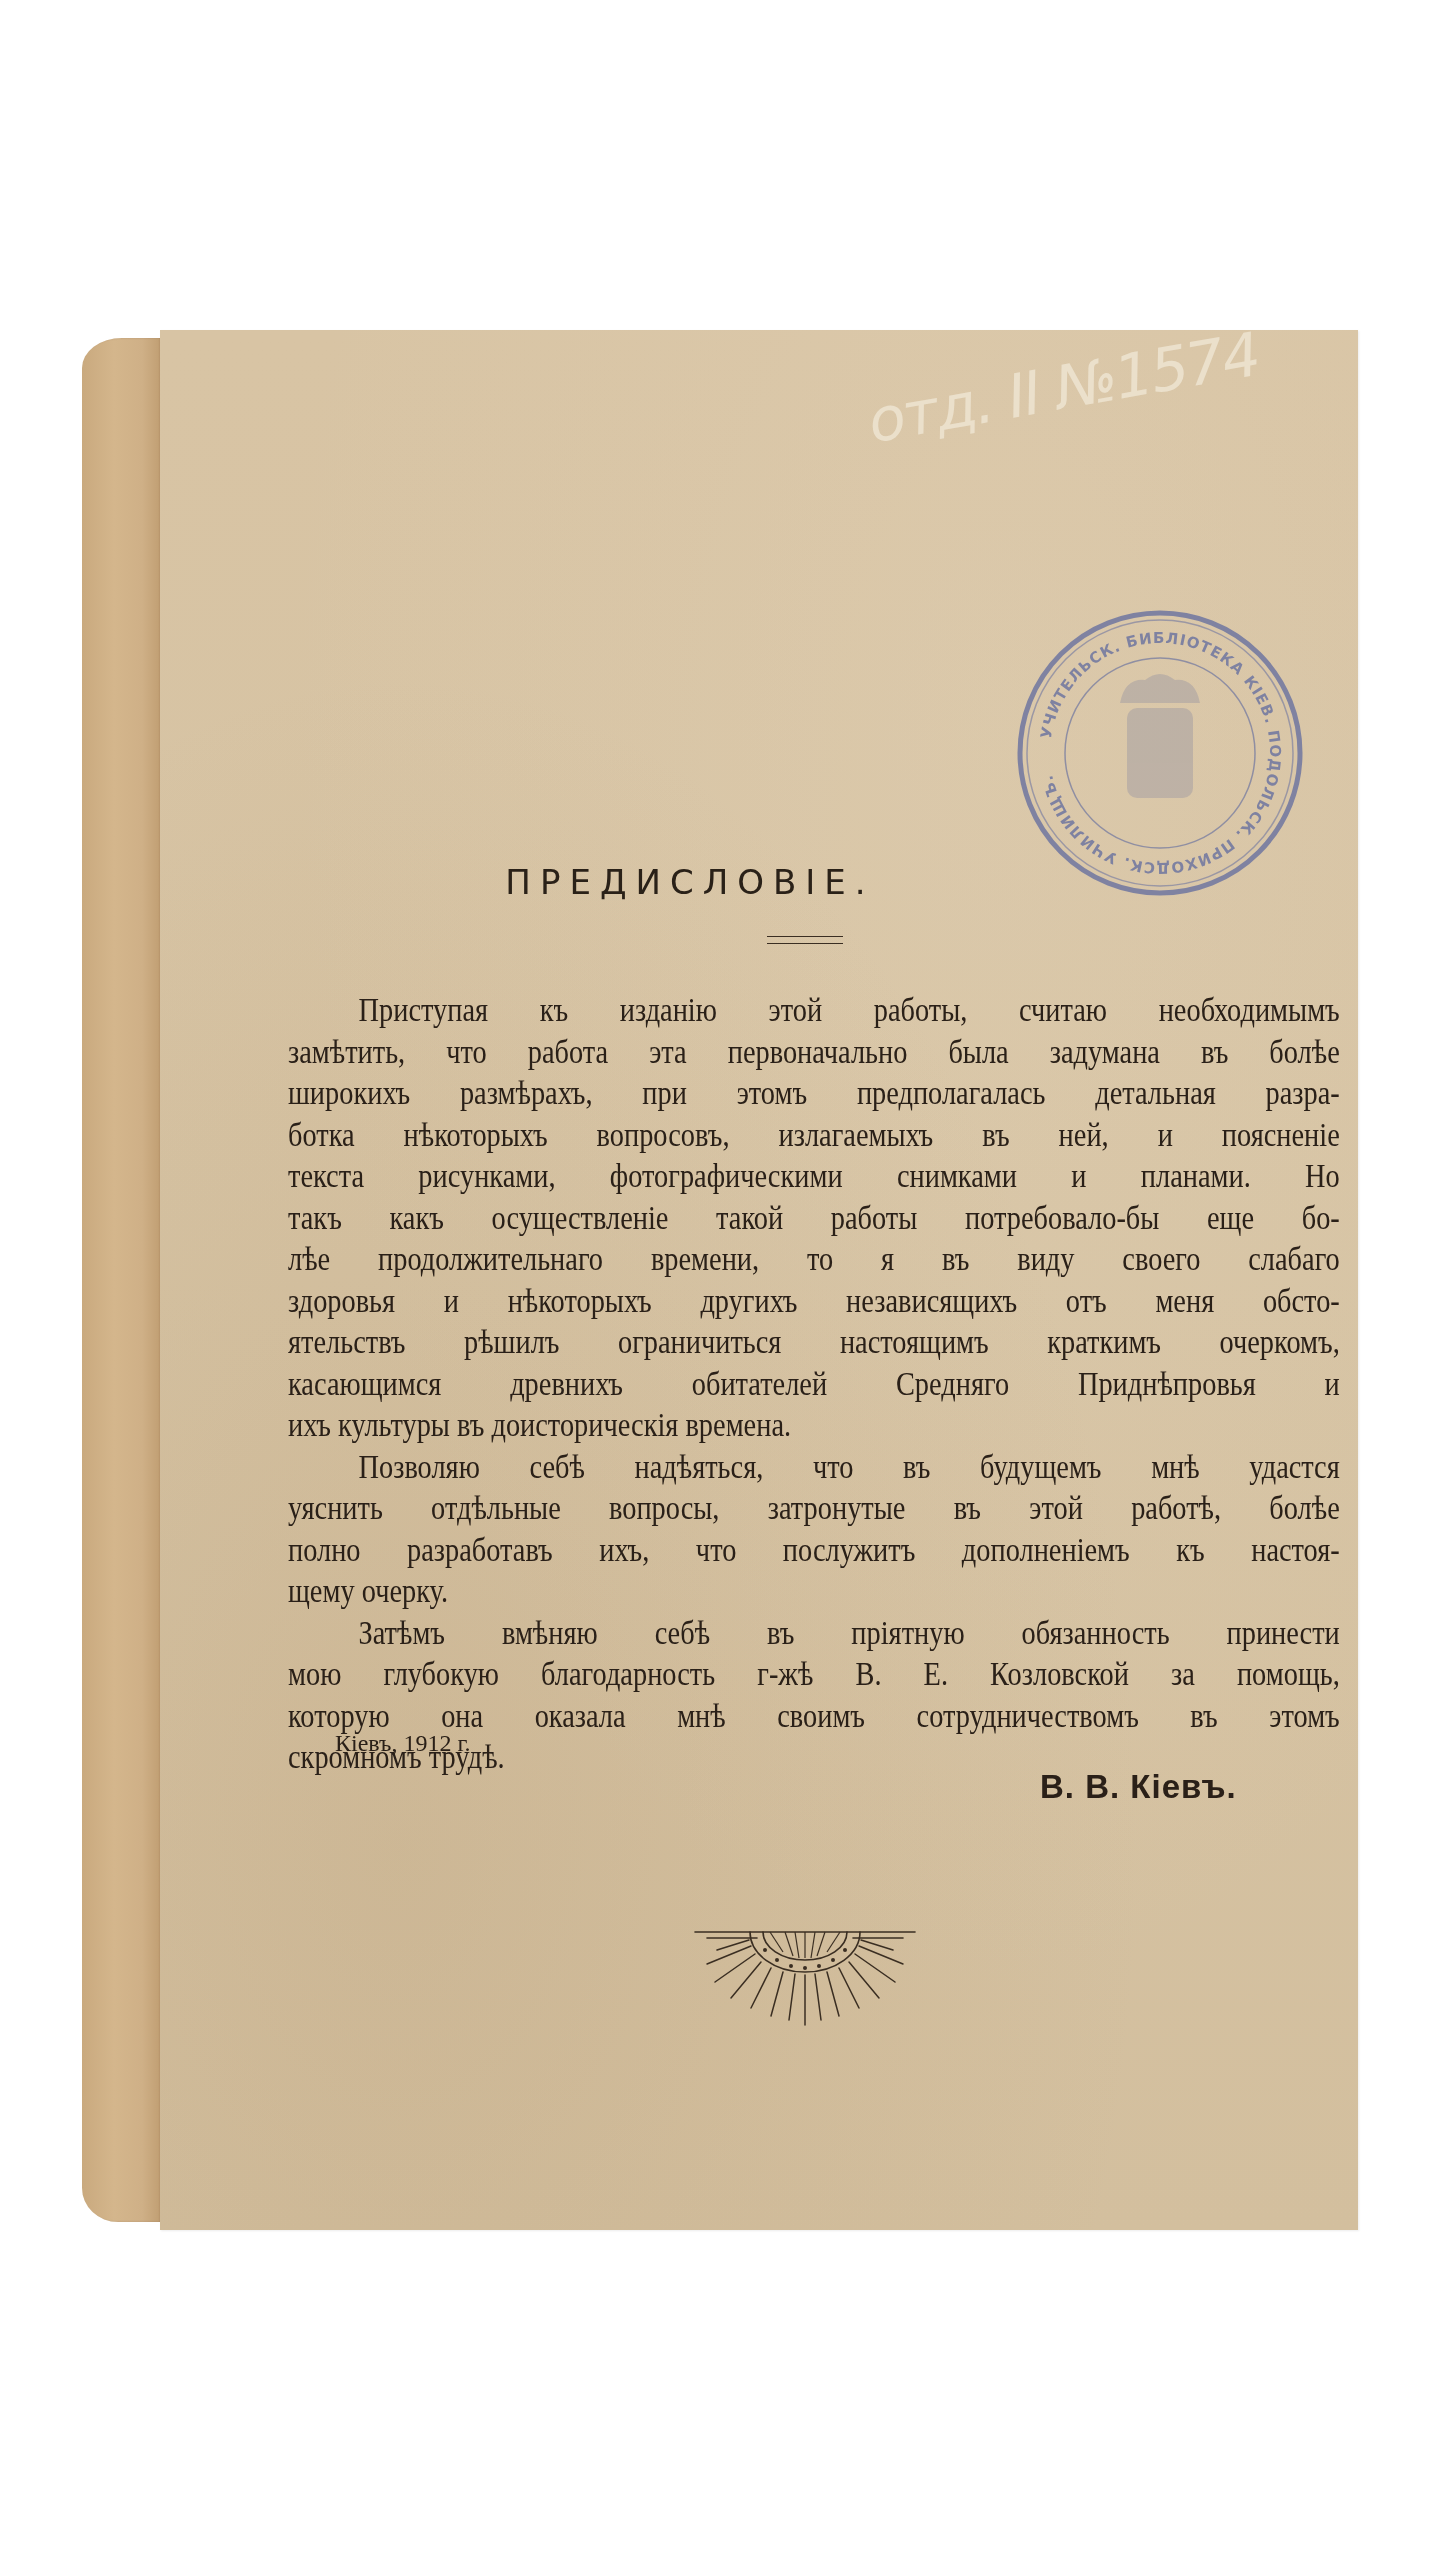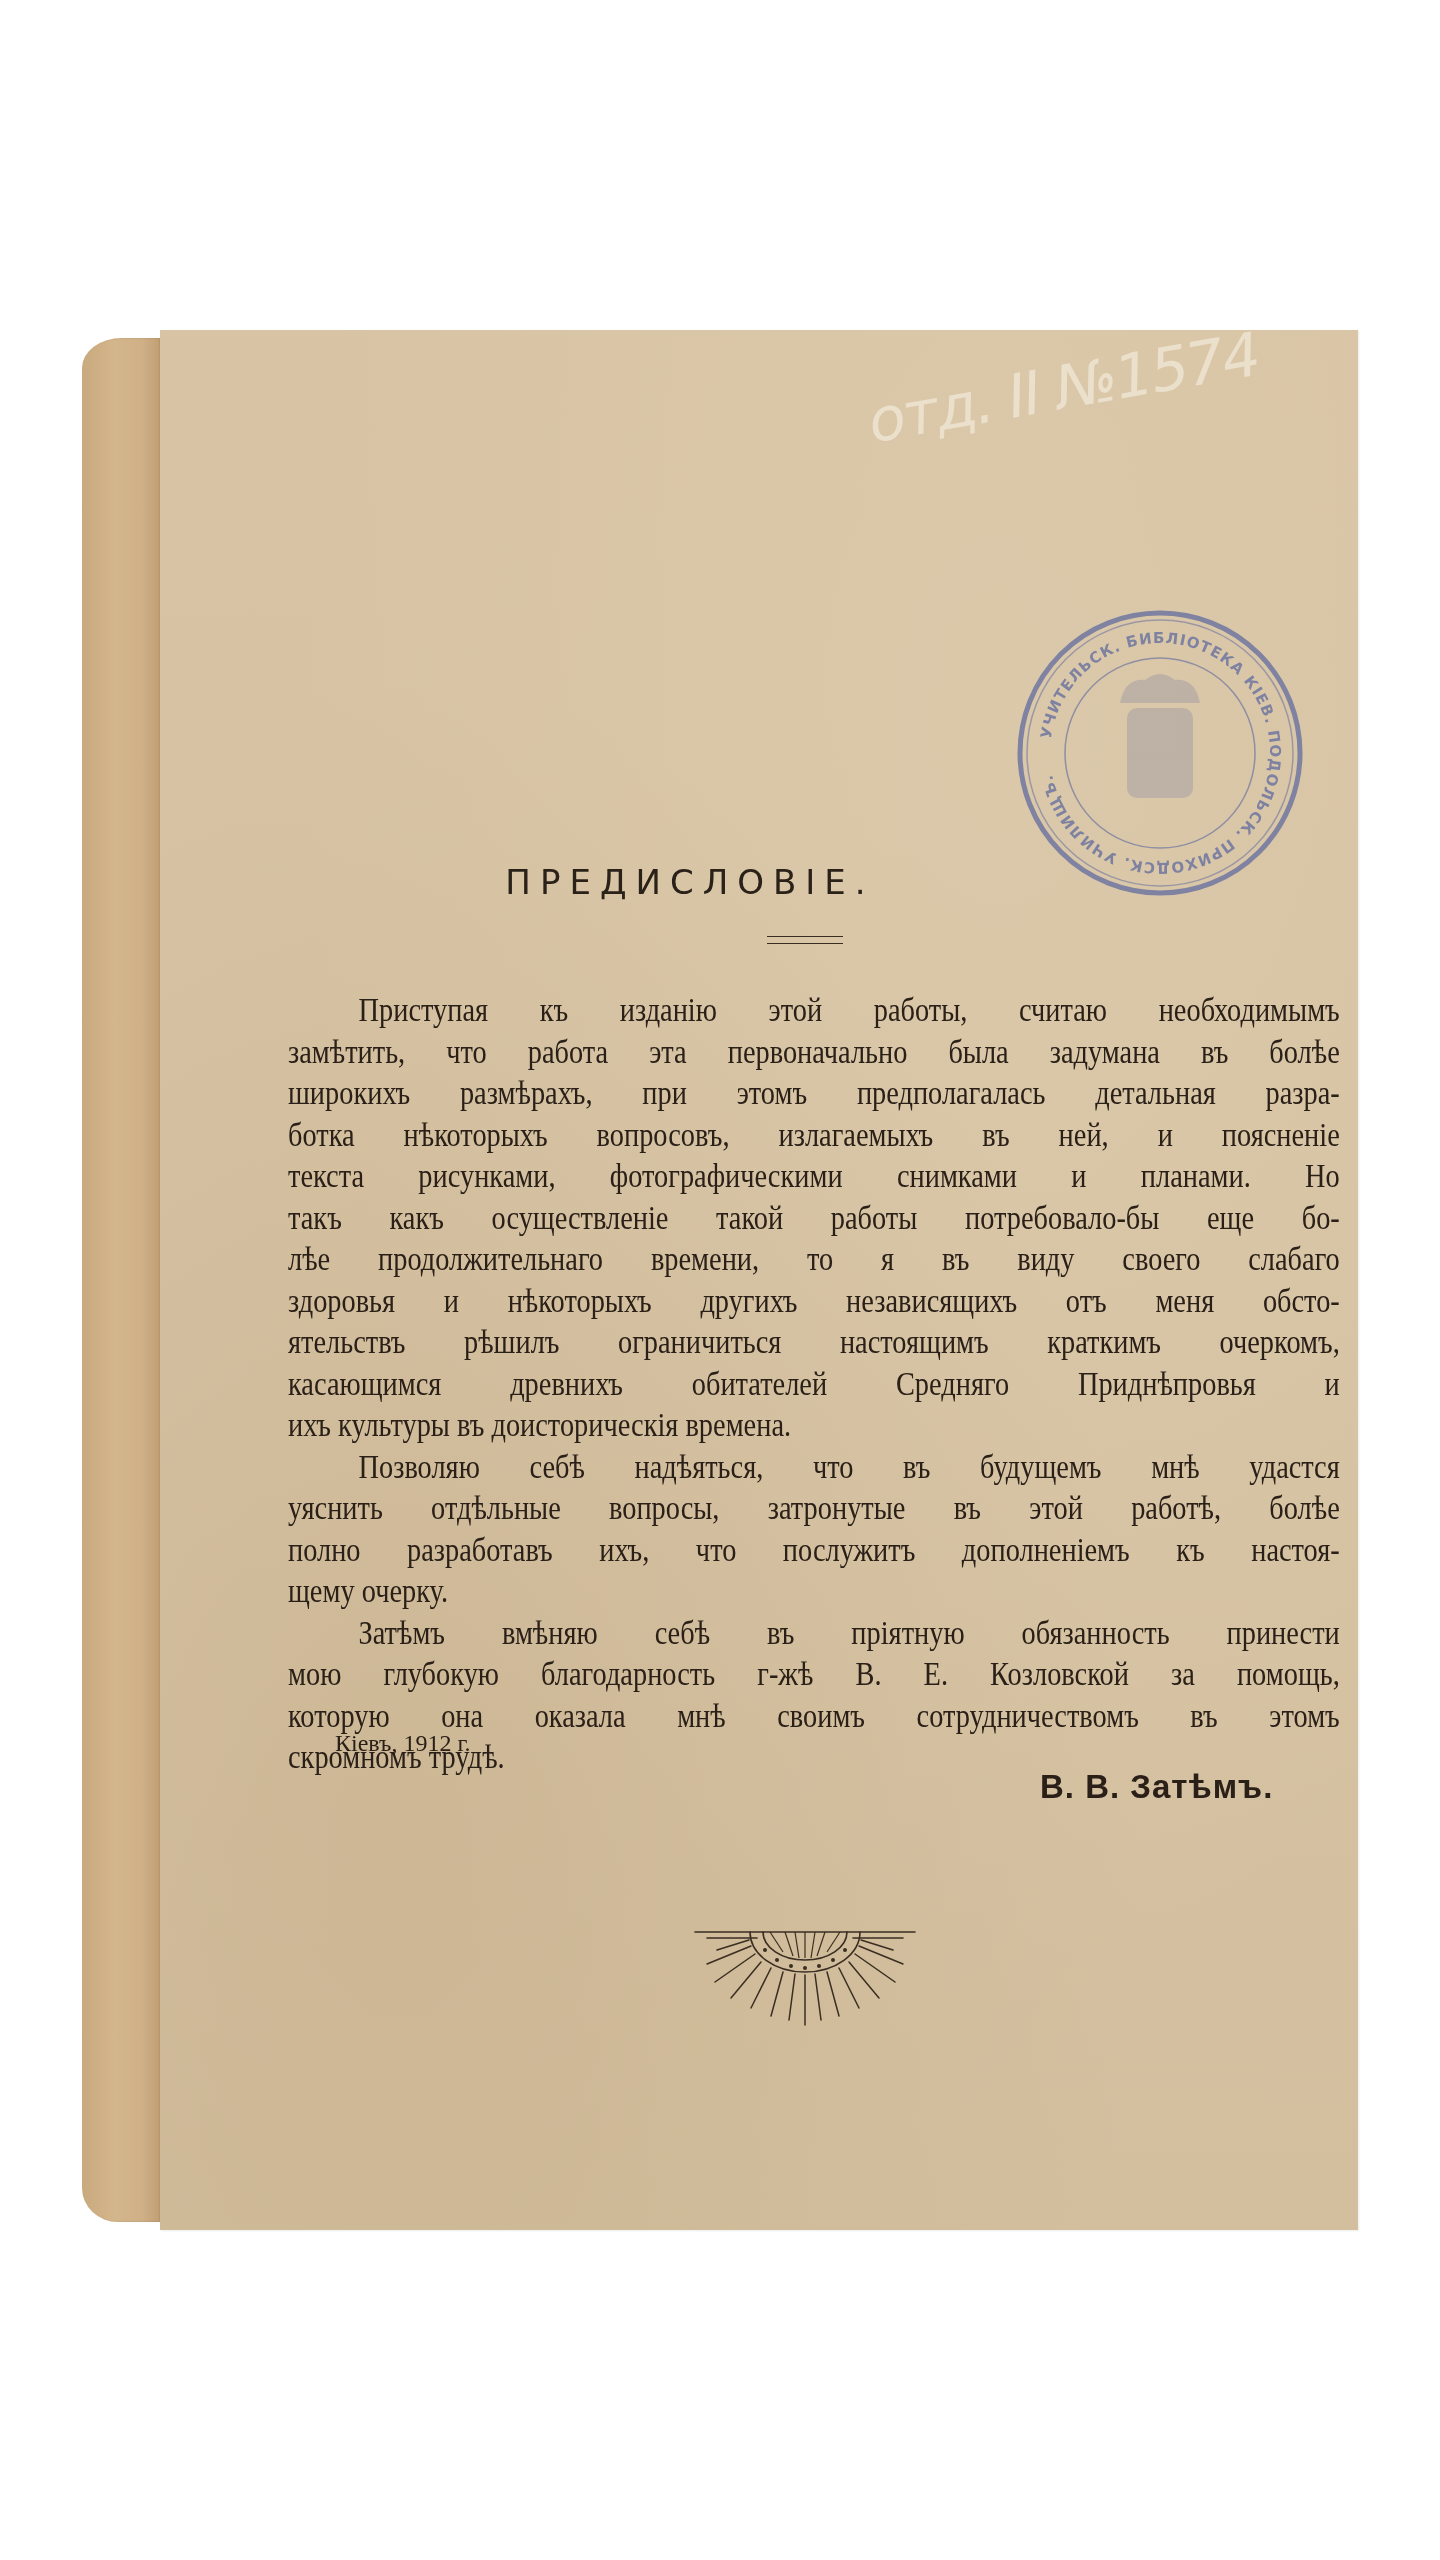--- a/index.html
+++ b/index.html
@@ -193,21 +193,21 @@
         <span class="line last">щему очерку.</span>
       </div>
       <div class="para">
         <span class="line indent">Затѣмъ вмѣняю себѣ въ прiятную обязанность принести</span>
         <span class="line">мою глубокую благодарность г-жѣ В. Е. Козловской за помощь,</span>
         <span class="line">которую она оказала мнѣ своимъ сотрудничествомъ въ этомъ</span>
         <span class="line last">скромномъ трудѣ.</span>
       </div>
     </div>
 
-    <div class="signature">В. В. Затѣмъ.</div>
+    <div class="signature">В. В. Кiевъ.</div>
     <div class="place-date">Кiевъ, 1912 г.</div>
 
     <svg class="ornament" viewBox="0 0 240 110">
       <g stroke="#3a2e22" stroke-width="1.6" fill="none" stroke-linecap="round">
         <line x1="10" y1="12" x2="230" y2="12"></line>
         <line x1="22" y1="18" x2="72" y2="18"></line>
         <line x1="168" y1="18" x2="218" y2="18"></line>
         <path d="M65 12 A55 40 0 0 0 175 12"></path>
         <path d="M78 12 A42 28 0 0 0 162 12"></path>
       </g>

